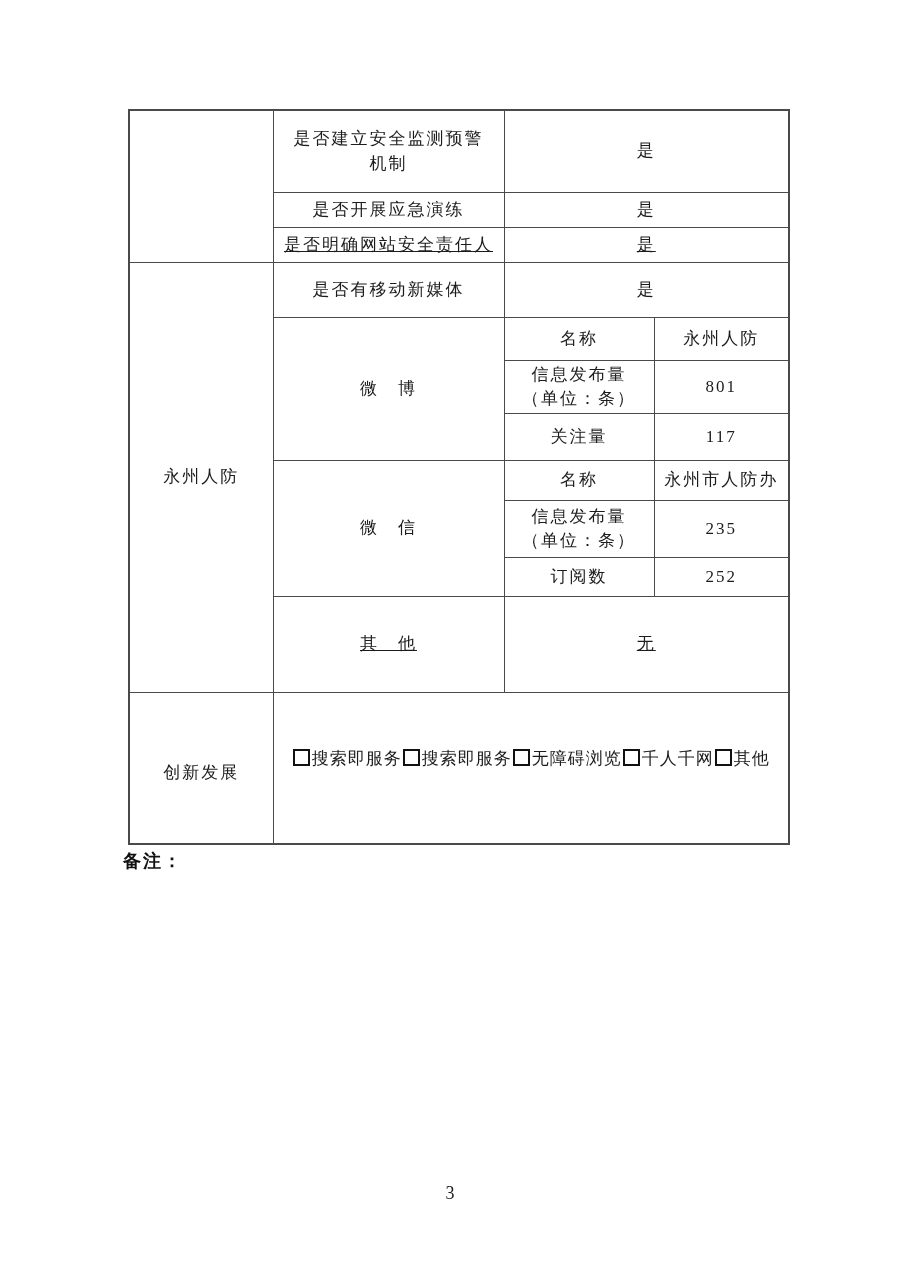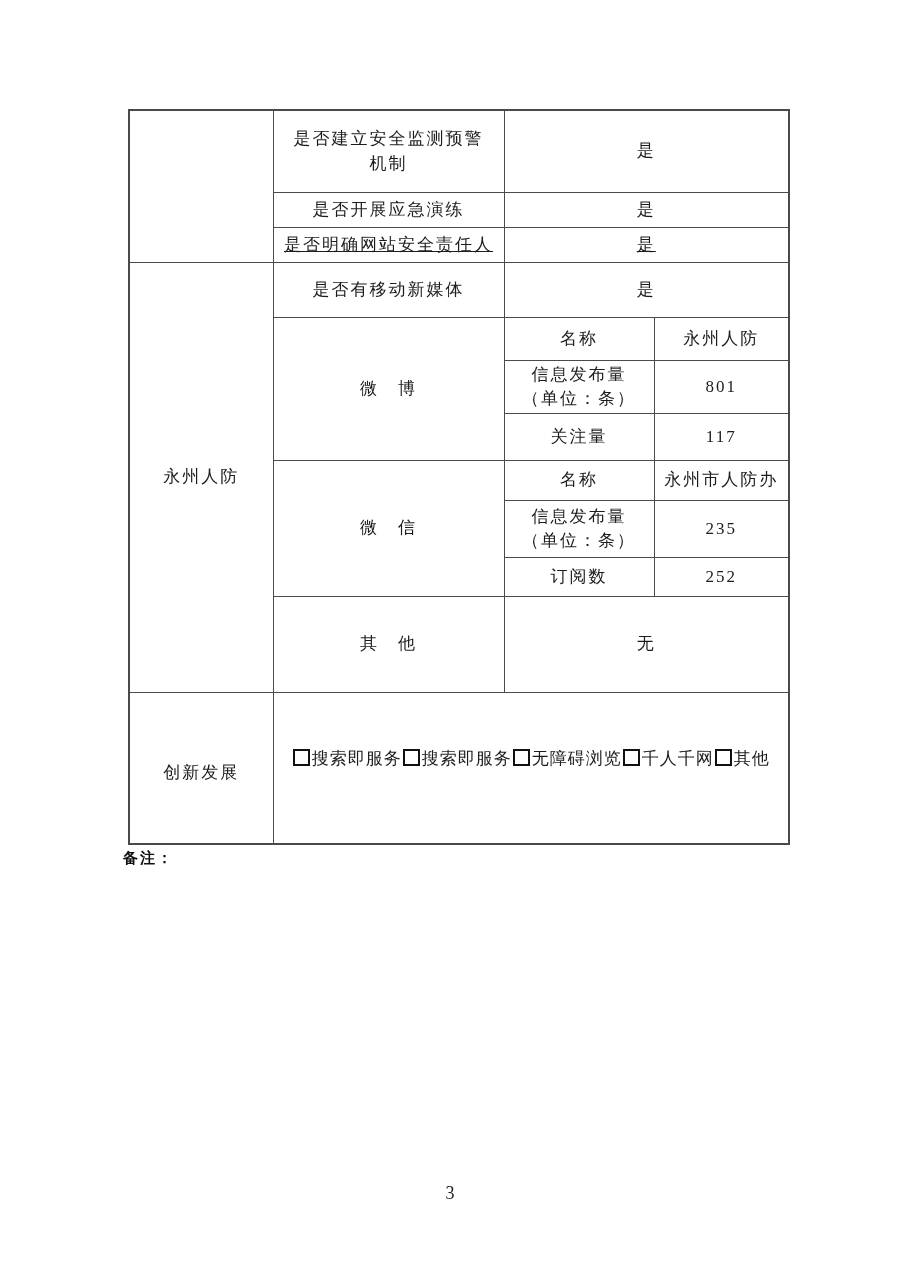--- a/index.html
+++ b/index.html
@@ -37,21 +37,21 @@
   tr.r1  { height: 53px; }
   tr.r2  { height: 35px; }
   tr.r3  { height: 35px; text-decoration: underline; }
   tr.r4  { height: 55px; }
   tr.r5  { height: 43px; }
   tr.r6  { height: 53px; }
   tr.r7  { height: 47px; }
   tr.r8  { height: 40px; }
   tr.r9  { height: 57px; }
   tr.r10 { height: 39px; }
-  tr.r11 { height: 96px; }
+  tr.r11 { height: 96px; text-decoration: underline; }
   tr.r12 { height: 151px; }
 
   .qwrap { width: 202px; margin: 16px auto; }
 
   .innov-label { transform: translateY(5px); }
   .cbline {
     transform: translateY(-9px);
     letter-spacing: 1px;
     white-space: nowrap;
     text-align: center;
@@ -62,21 +62,21 @@
     width: 13px; height: 13px;
     border: 2px solid #111111;
     vertical-align: -2px;
     margin: 0 2px 0 1px;
     background: #ffffff;
   }
 
   .notes {
     position: absolute;
     left: 123px; top: 849px;
-    font-size: 15px;
+    font-size: 18px;
     font-weight: bold;
     letter-spacing: 2px;
     color: #111111;
   }
   .pagenum {
     position: absolute;
     left: 0; right: 0;
     top: 1183px;
     text-align: center;
     font-size: 18px;

